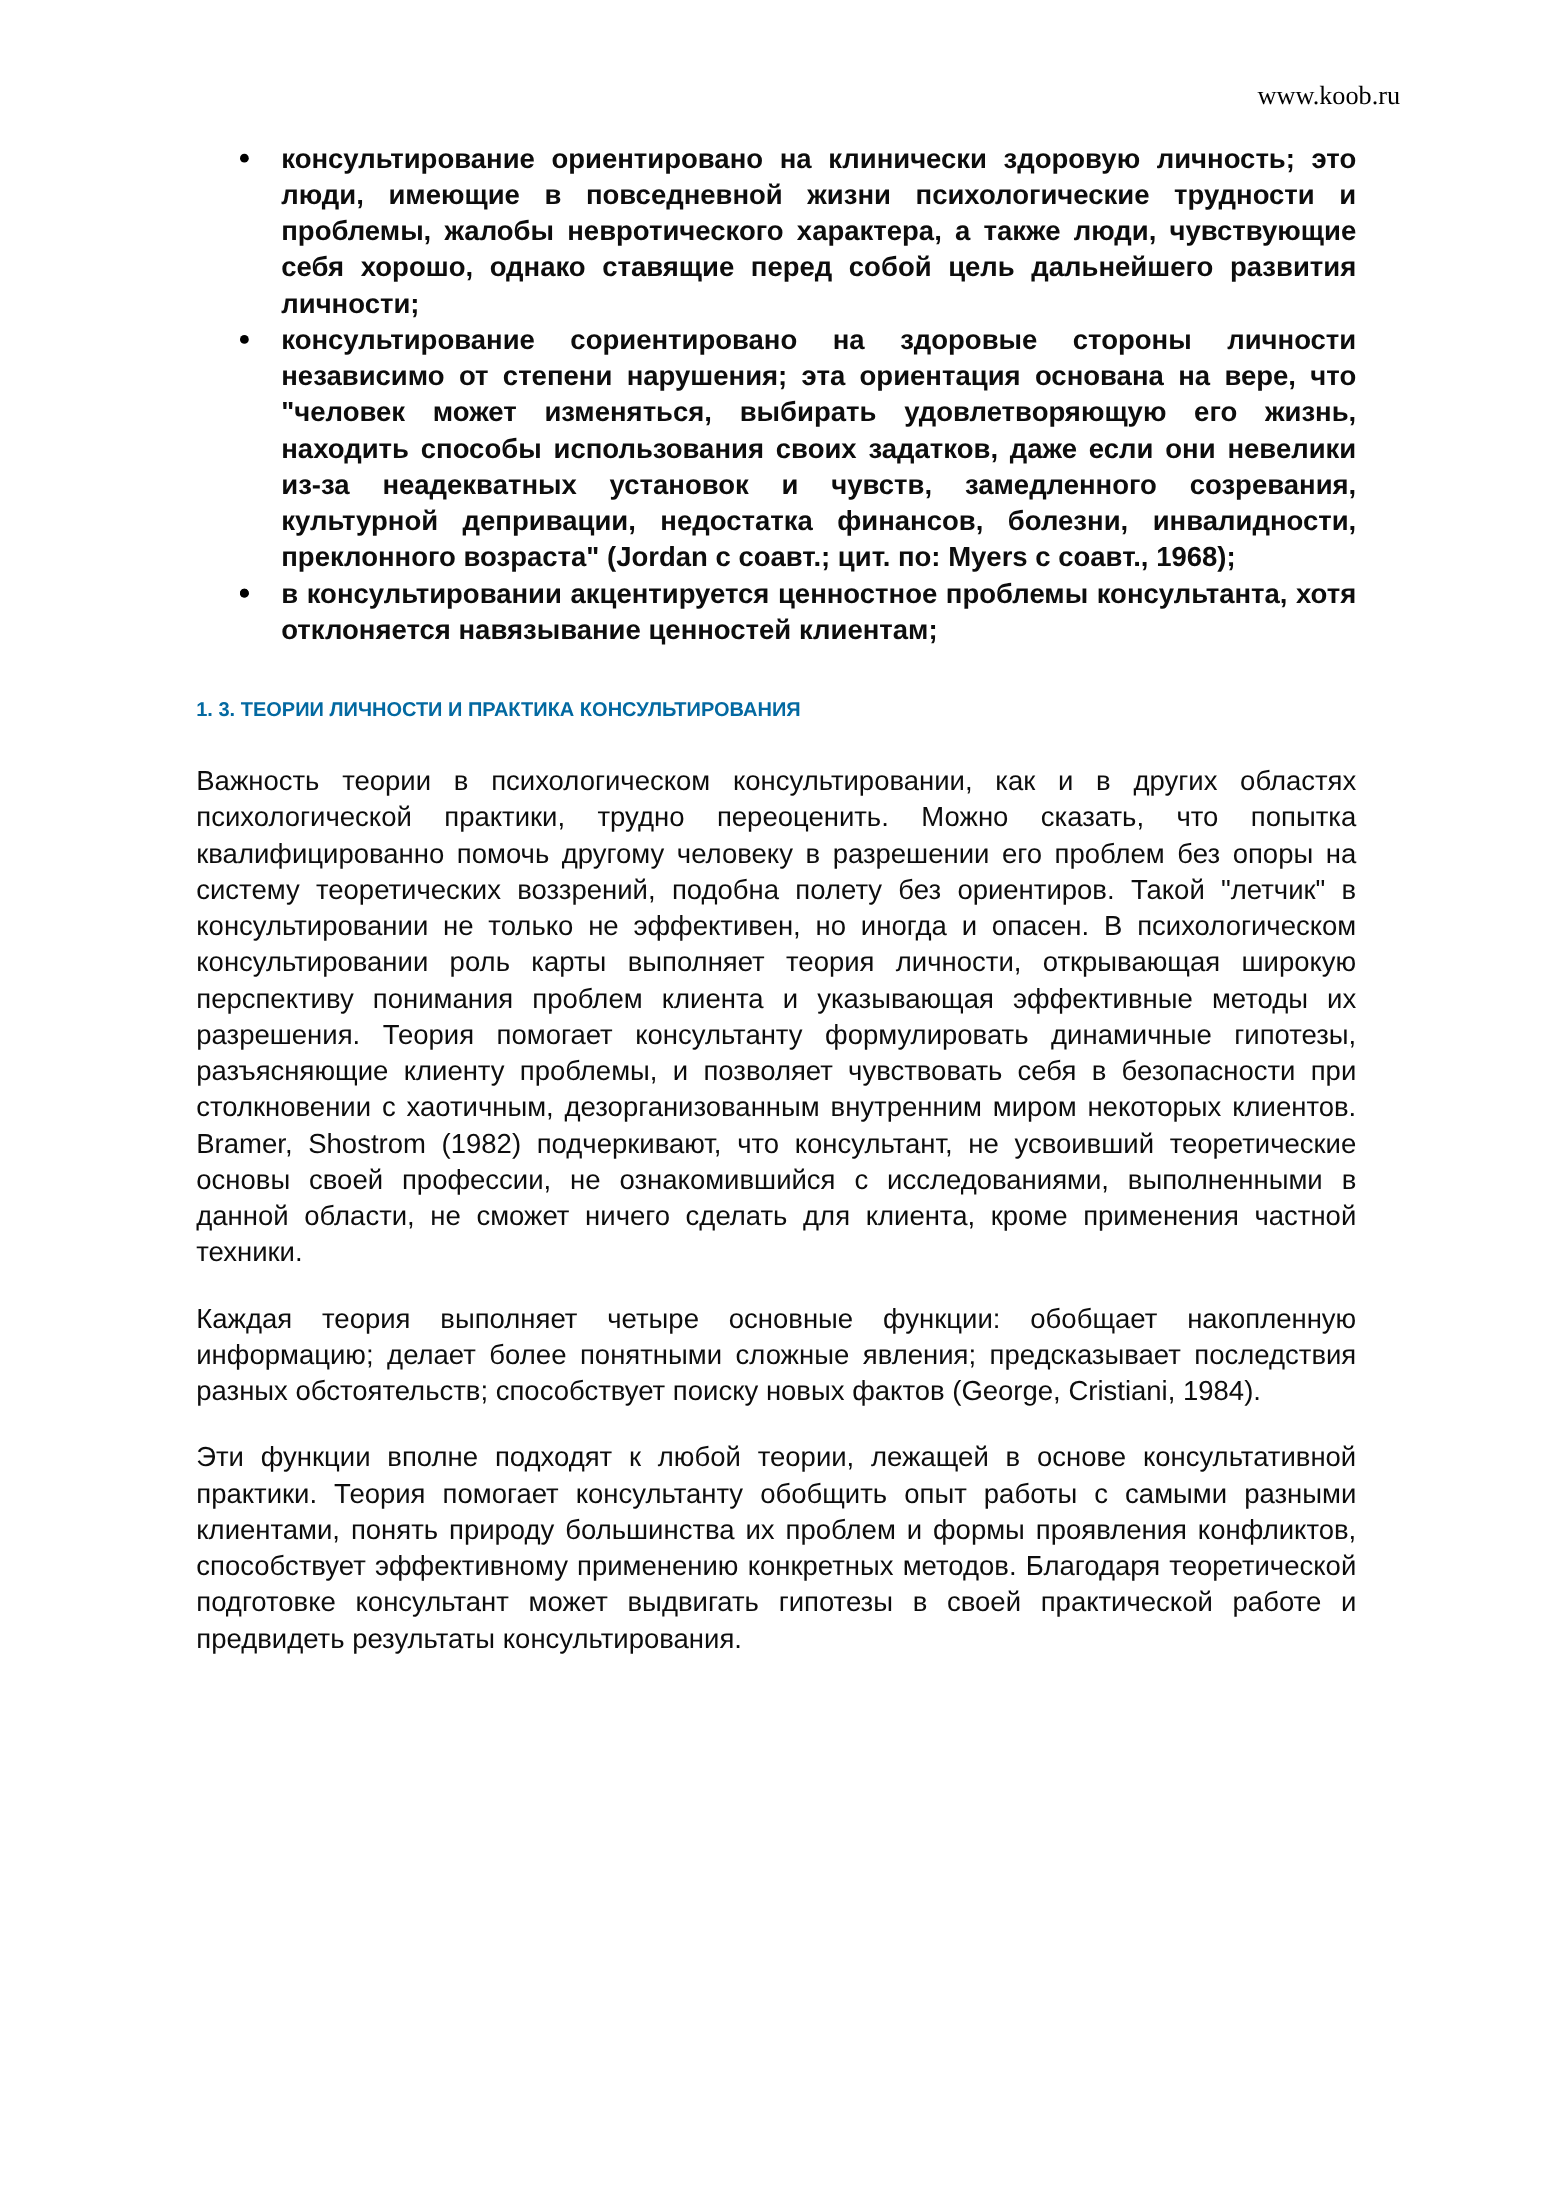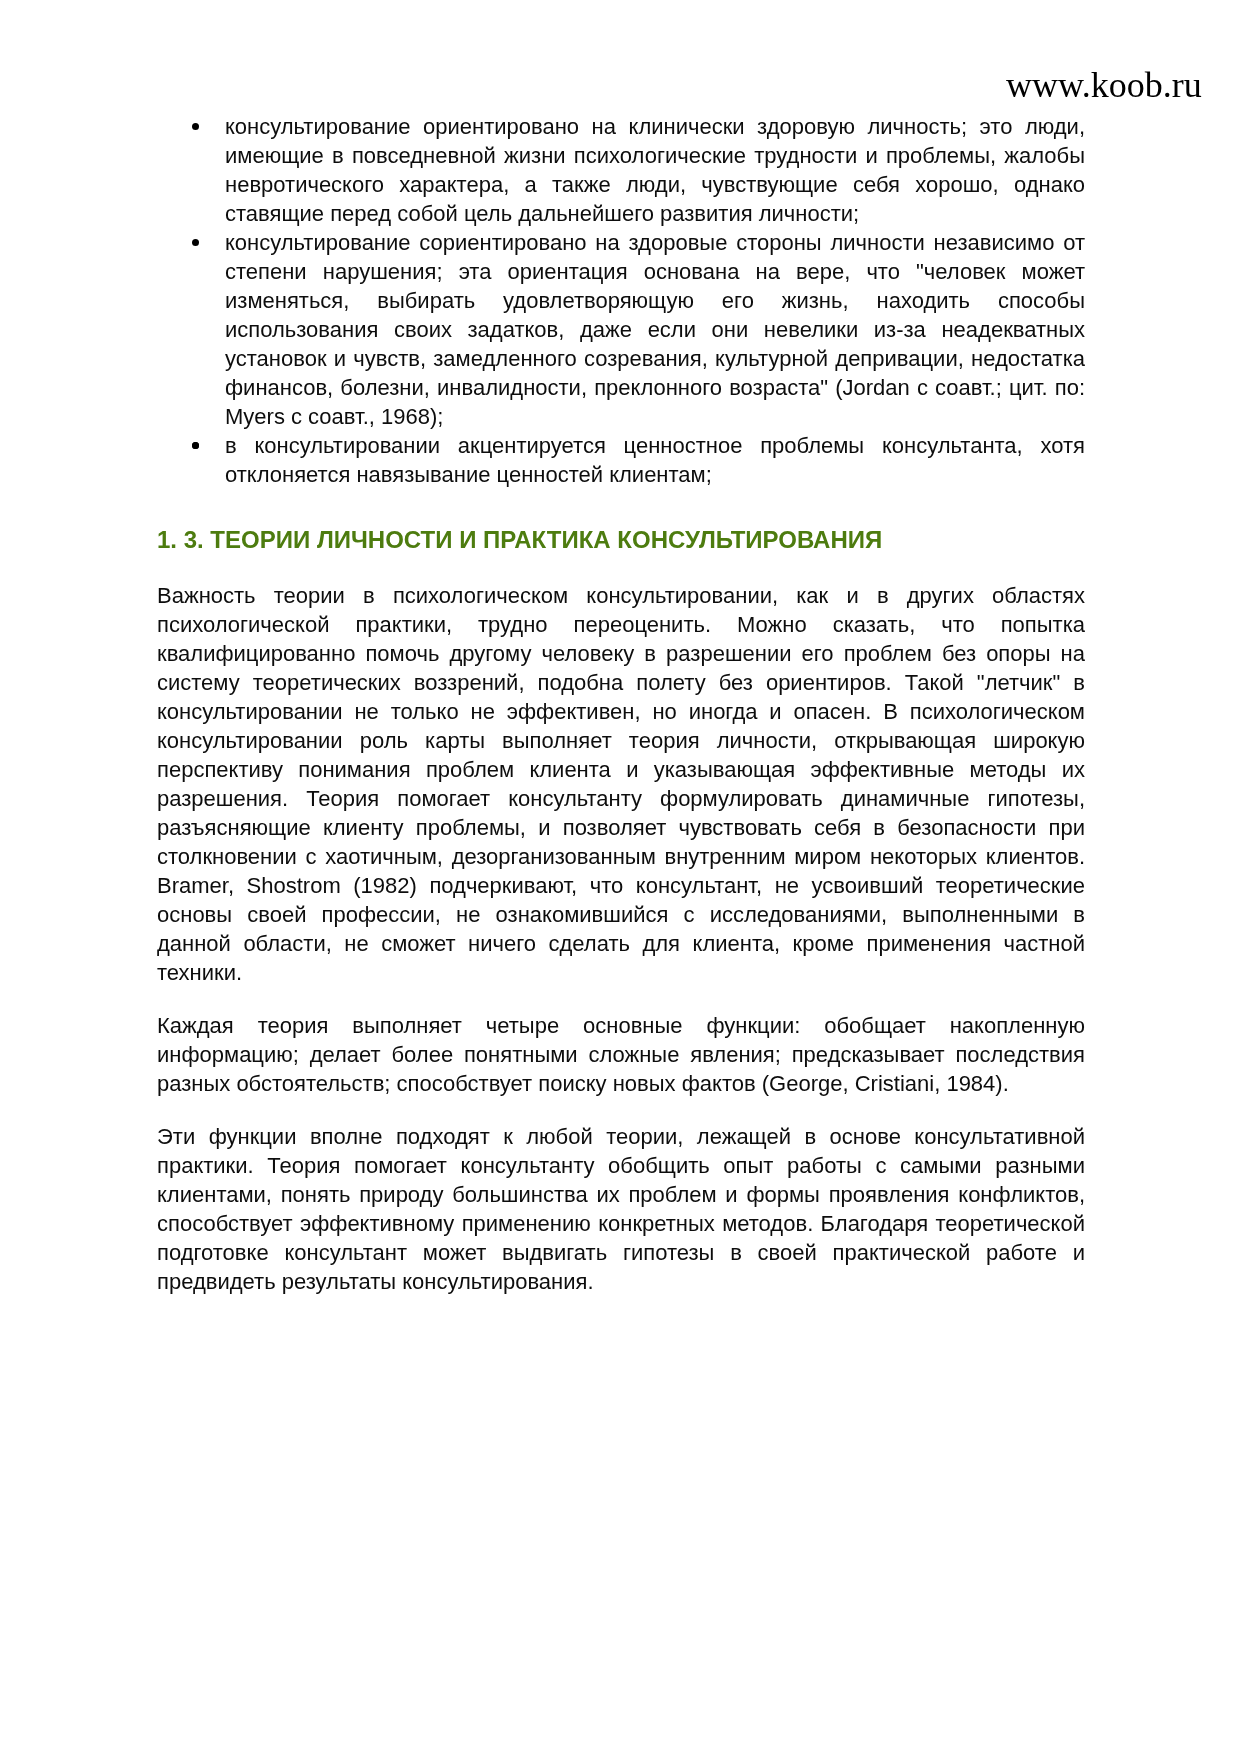--- a/index.html
+++ b/index.html
@@ -10,56 +10,57 @@
     background: #ffffff;
     overflow: hidden;
     font-family: "Liberation Sans", sans-serif;
     color: #0d0d0d;
   }
   .watermark {
     position: absolute;
     top: 64px;
     left: 1006px;
     font-family: "Liberation Serif", serif;
-    font-size: 36px;
+    font-size: 21px;
     color: #000000;
     white-space: nowrap;
   }
   .content {
     position: absolute;
     left: 157px;
     top: 112px;
     width: 928px;
     font-size: 22px;
     line-height: 29px;
   }
   ul.bullet-list {
     list-style: none;
     margin: 0;
     padding: 0 0 0 68px;
+    font-weight: bold;
   }
   ul.bullet-list li {
     position: relative;
     text-align: justify;
     text-justify: inter-word;
   }
   ul.bullet-list .marker {
     position: absolute;
     left: -33px;
     top: 11px;
     width: 7px;
     height: 7px;
     border-radius: 50%;
     background: #000000;
   }
   h2.section-heading {
-    font-size: 24px;
+    font-size: 16px;
     line-height: 28px;
     font-weight: bold;
-    color: #4d7c0f;
+    color: #0369a1;
     margin: 37px 0 27px 0;
   }
   p.body-paragraph {
     margin: 0 0 24px 0;
     text-align: justify;
     text-justify: inter-word;
   }
 </style>
 </head>
 <body>

